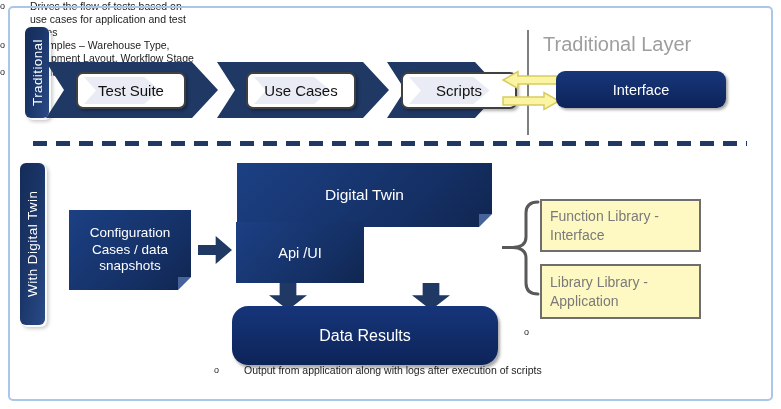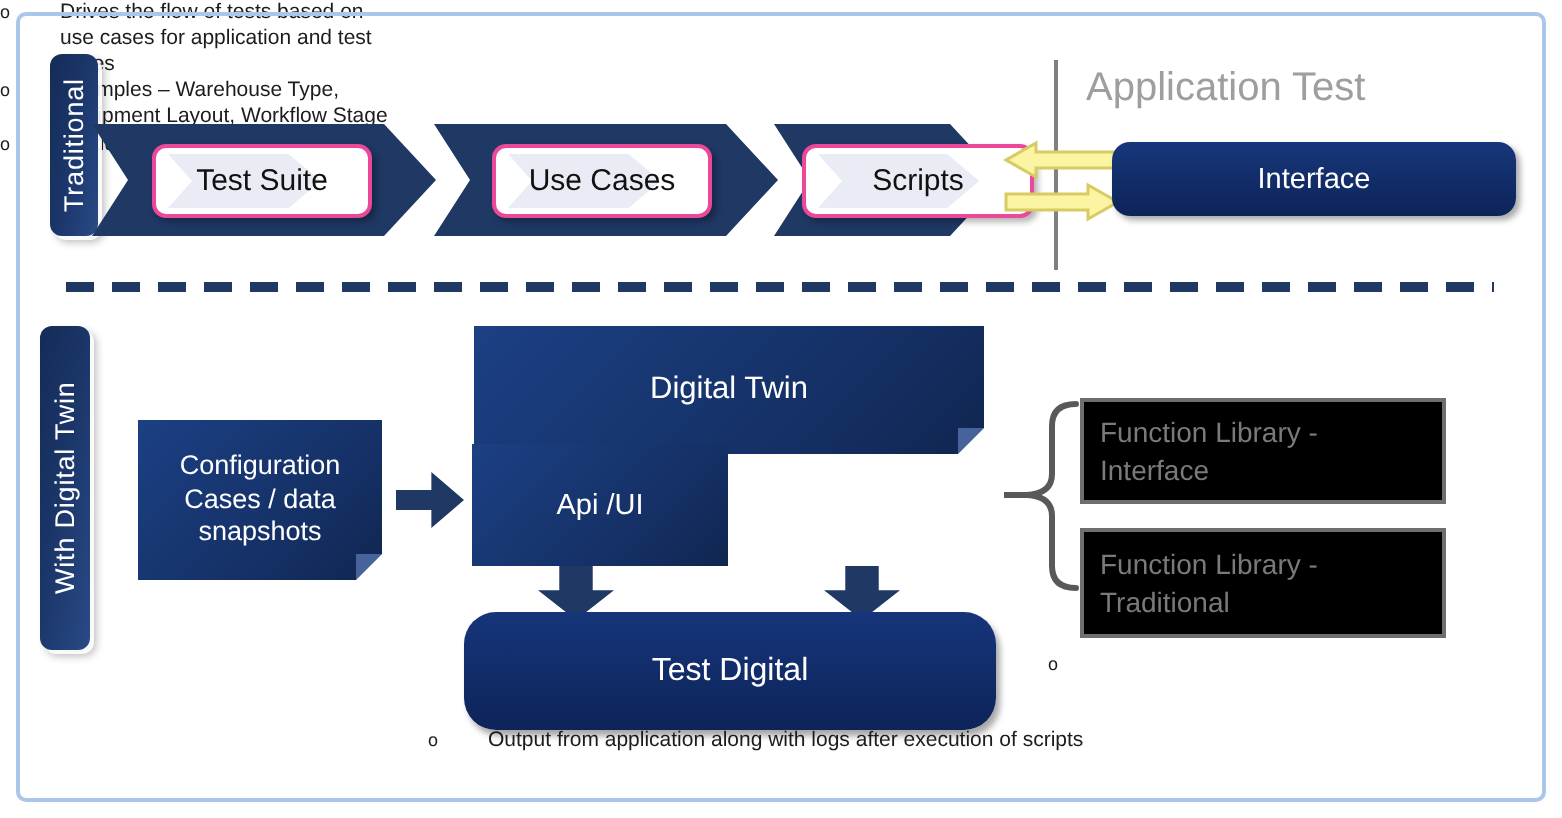--- a/index.html
+++ b/index.html
@@ -48,21 +48,21 @@
     position:absolute; top:62px; height:56px; background:#1f3864;
     clip-path:polygon(0 0, calc(100% - 26px) 0, 100% 50%, calc(100% - 26px) 100%, 0 100%, 18px 50%);
     filter:drop-shadow(2px 2px 2px rgba(0,0,0,.25));
   }
   .chev.c1 { left:46px;  width:172px; }
   .chev.c2 { left:217px; width:172px; }
   .chev.c3 { left:387px; width:114px; }
 
   .step-box {
     position:absolute; top:72px; height:37px;
-    background:#fff; border:2px solid #ec4899; border-radius:7px;
+    background:#fff; border:2px solid #404040; border-radius:7px;
     display:flex; align-items:center; justify-content:center;
     font-size:15px; color:#111;
     box-shadow:2px 2px 3px rgba(0,0,0,.3);
     overflow:hidden;
   }
   .step-box .wm {
     position:absolute; left:6px; top:3px; bottom:3px; width:72%;
     background:#e9ecf4;
     clip-path:polygon(0 0, calc(100% - 16px) 0, 100% 50%, calc(100% - 16px) 100%, 0 100%, 12px 50%);
   }
@@ -73,21 +73,21 @@
 
   .yellow-arrows { position:absolute; left:501px; top:70px; }
 
   .navy-box {
     position:absolute;
     background:linear-gradient(135deg,#1c4084 0%, #142f63 70%, #102650 100%);
     color:#fff; display:flex; align-items:center; justify-content:center;
     text-align:center;
   }
   .box-interface {
-    left:556px; top:71px; width:202px; height:37px;
+    left:556px; top:71px; width:170px; height:37px;
     border-radius:9px; font-size:14.5px;
     background:linear-gradient(180deg,#17367a 0%, #0d2459 100%);
     box-shadow:2px 2px 3px rgba(0,0,0,.35);
     text-align:right;
   }
 
   
   .folded { clip-path:polygon(0 0, 100% 0, 100% calc(100% - 13px), calc(100% - 13px) 100%, 0 100%); }
   .fold-ear {
     position:absolute; right:0; bottom:0; width:13px; height:13px;
@@ -114,22 +114,22 @@
   .arrow-down {
     position:absolute; width:38px; height:27px; background:#1f3864;
     clip-path:polygon(28% 0, 72% 0, 72% 45%, 100% 45%, 50% 100%, 0 45%, 28% 45%);
   }
   .arrow-down.a1 { left:269px; top:283px; }
   .arrow-down.a2 { left:412px; top:283px; }
 
   .brace { position:absolute; left:498px; top:199px; }
 
   .fl-box {
-    position:absolute; left:540px; width:183px;
-    background:#000000; border:2px solid #6e6e6e;
+    position:absolute; left:540px; width:161px;
+    background:#fef9c3; border:2px solid #6e6e6e;
     color:#7a7a7a; font-size:14px; line-height:1.3;
     padding:5px 8px;
     display:flex; align-items:center;
   }
   .fl-box.fl1 { top:199px; height:53px; }
   .fl-box.fl2 { top:264px; height:55px; }
 
   
   .note { position:absolute; display:flex; font-size:10.5px; color:#1c1c1c; line-height:1.22; }
   .note .b { width:14px; flex:0 0 14px; font-size:9px; margin-right:16px; text-align:left; padding-top:1px; }
@@ -141,21 +141,21 @@
 </head>
 <body>
 
 <div class="canvas">
   <div class="frame"></div>
 
   <div class="vlabel traditional">
     <span>Traditional</span>
   </div>
 
-  <div class="sec-title" style="left:543px; top:33px;">Application Test</div>
+  <div class="sec-title" style="left:543px; top:33px;">Traditional Layer</div>
   <div class="divider-v"></div>
 
   <div class="chev c1"></div>
   <div class="chev c2"></div>
   <div class="chev c3"></div>
 
   <div class="step-box s1">
     <div class="wm"></div>
     <span>Test Suite</span>
   </div>
@@ -197,33 +197,33 @@
 
   <div class="navy-box box-api">
     <span>Api /UI</span>
   </div>
 
 
   <div class="arrow-down a1"></div>
   <div class="arrow-down a2"></div>
 
   <div class="navy-box box-results">
-    <span>Test Digital</span>
+    <span>Data Results</span>
   </div>
 
   <svg class="brace" width="42" height="98" viewBox="0 0 42 98">
     <path d="M40,3 Q28,3 28,14 L28,38 Q28,48 15,48.5 Q28,49 28,59 L28,84 Q28,95 40,95" fill="none" stroke="#595959" stroke-width="3" stroke-linecap="round"></path>
     <path d="M15,48.5 L4,48.5" fill="none" stroke="#595959" stroke-width="3"></path>
   </svg>
 
   <div class="fl-box fl1">
     <span>Function Library - Interface</span>
   </div>
   <div class="fl-box fl2">
-    <span>Function Library - Traditional</span>
+    <span>Library Library - Application</span>
   </div>
 
   <div class="notes-left">
     <div class="note">
       <span class="b">o</span>
       <span>Drives the flow of tests based on use cases for application and test cases</span>
     </div>
     <div class="note">
       <span class="b">o</span>
       <span>Examples – Warehouse Type, Equipment Layout, Workflow Stage</span>

